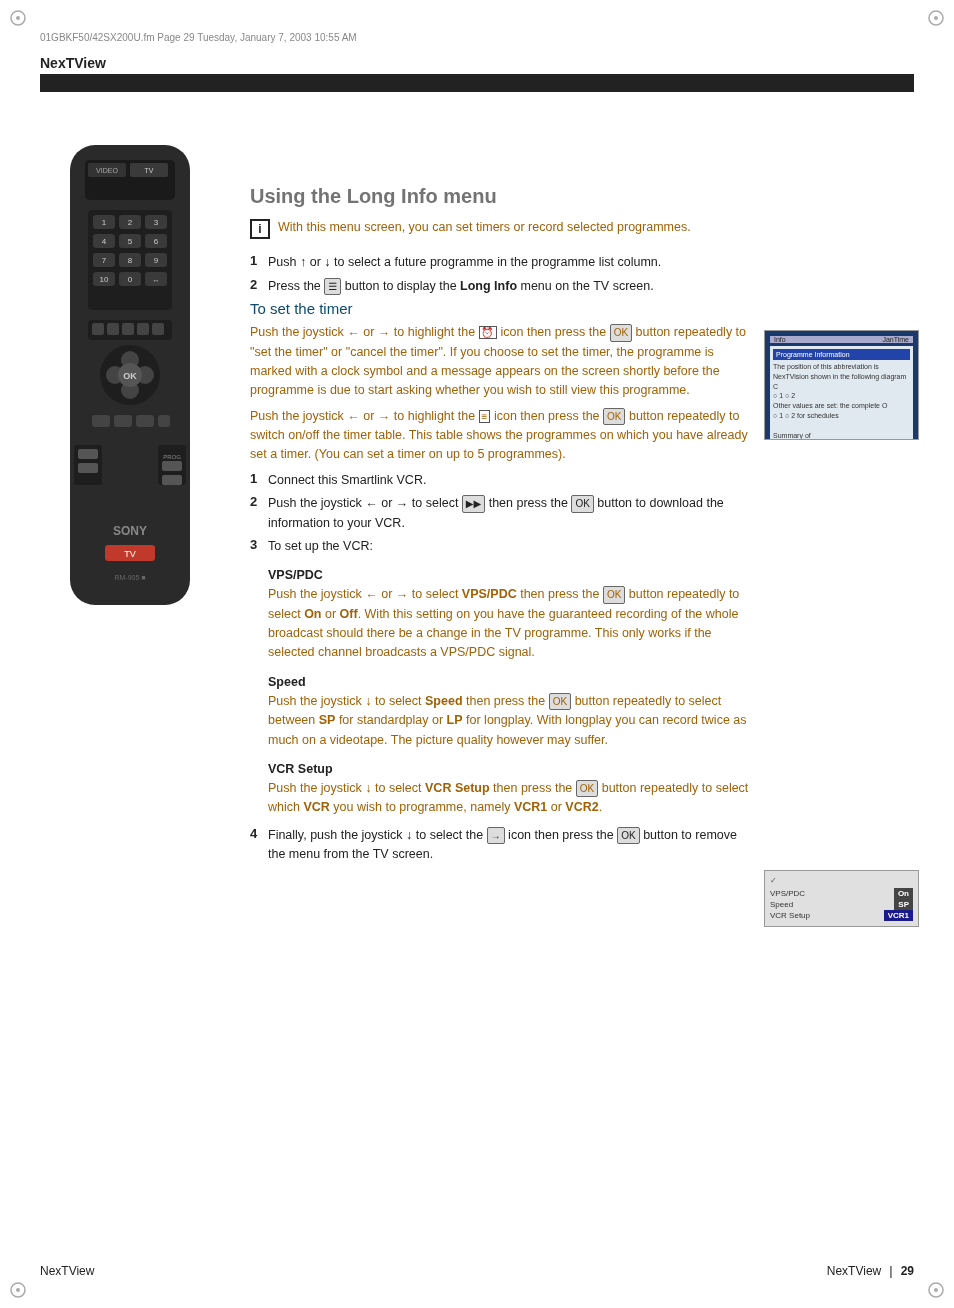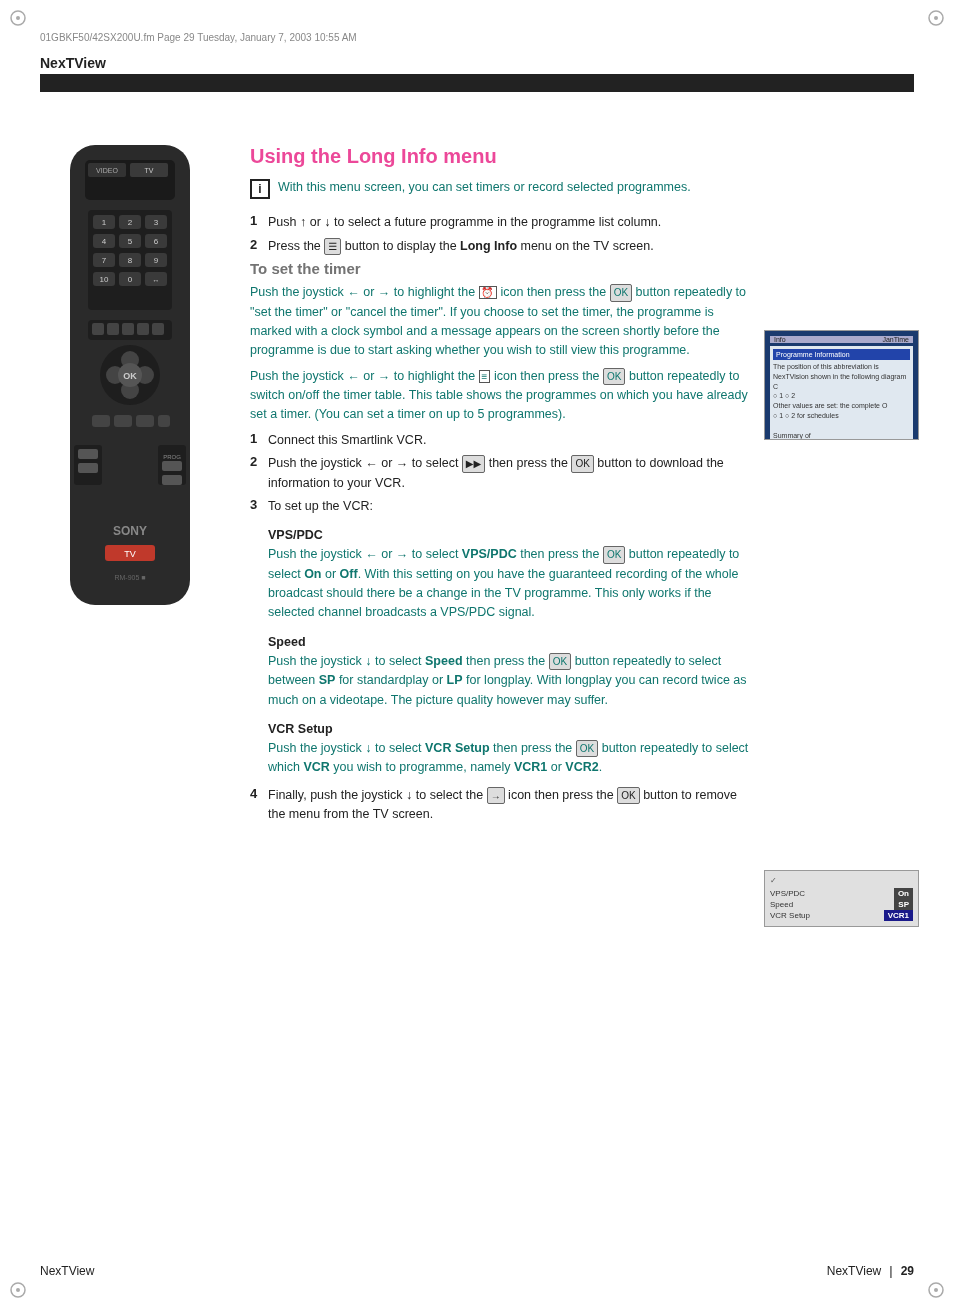--- a/index.html
+++ b/index.html
@@ -77,22 +77,23 @@
     .article-content {
       position: absolute;
       top: 145px;
       left: 250px;
       right: 200px;
     }
 
     .section-title-large {
       font-size: 20px;
       font-weight: bold;
-      color: #ec4899;
+      color: #737373;
       margin-bottom: 10px;
+      margin-top: 40px;
     }
 
     .info-icon-row {
       display: flex;
       align-items: flex-start;
       margin-bottom: 10px;
     }
     .info-icon {
       width: 20px;
       height: 20px;
@@ -102,29 +103,29 @@
       justify-content: center;
       font-size: 12px;
       font-weight: bold;
       margin-right: 8px;
       flex-shrink: 0;
       margin-top: 1px;
     }
 
     .section-title-medium {
       font-size: 15px;
-      font-weight: bold;
-      color: #737373;
+      font-weight: normal;
+      color: #0c4a6e;
       margin-bottom: 6px;
     }
 
     .body-text {
       font-size: 12.5px;
       line-height: 1.55;
-      color: #0f766e;
+      color: #a16207;
       margin-bottom: 6px;
     }
 
     .numbered-item {
       display: flex;
       margin-bottom: 4px;
     }
     .numbered-item .num {
       font-weight: bold;
       font-size: 13px;

